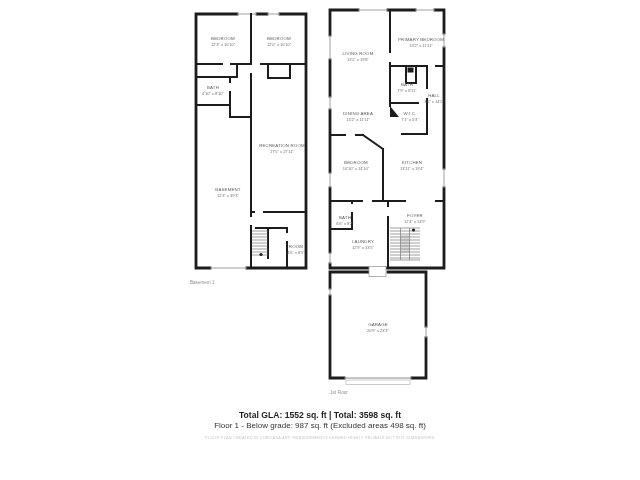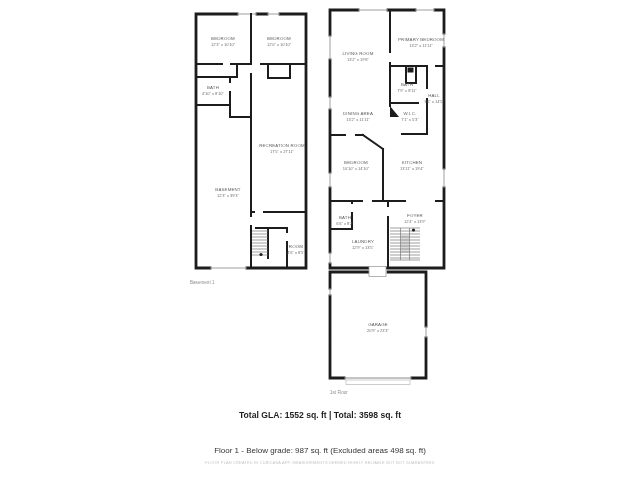--- a/index.html
+++ b/index.html
@@ -5,21 +5,21 @@
   html,body{margin:0;padding:0;background:#fff;}
   #page{position:relative;width:640px;height:480px;background:#ffffff;overflow:hidden;
         font-family:"Liberation Sans", sans-serif;}
   .room-label{position:absolute;transform:translate(-50%,-50%);text-align:center;
               color:#616161;line-height:1.35;white-space:nowrap;}
   .room-name{display:block;font-size:4.4px;letter-spacing:.15px;}
   .room-dims{display:block;font-size:4px;color:#6e6e6e;}
   .floor-caption{position:absolute;font-size:4.6px;color:#8f8f8f;white-space:nowrap;}
   #summary{position:absolute;left:0;right:0;top:410px;text-align:center;color:#2b2b2b;}
   #summary .line1{font-size:8.6px;font-weight:bold;color:#1f1f1f;line-height:11px;}
-  #summary .line2,#summary .line3{font-size:8px;color:#333;line-height:9.5px;margin-top:25px;}
+  #summary .line2,#summary .line3{font-size:8px;color:#333;line-height:9.5px;}
   #summary .disclaimer{font-size:3.9px;color:#c7c7c7;margin-top:4px;letter-spacing:.2px;}
   svg{position:absolute;left:0;top:0;}
 </style>
 </head>
 <body>
 
 <div id="page">
 
   <svg width="640" height="480" viewBox="0 0 640 480">
 

